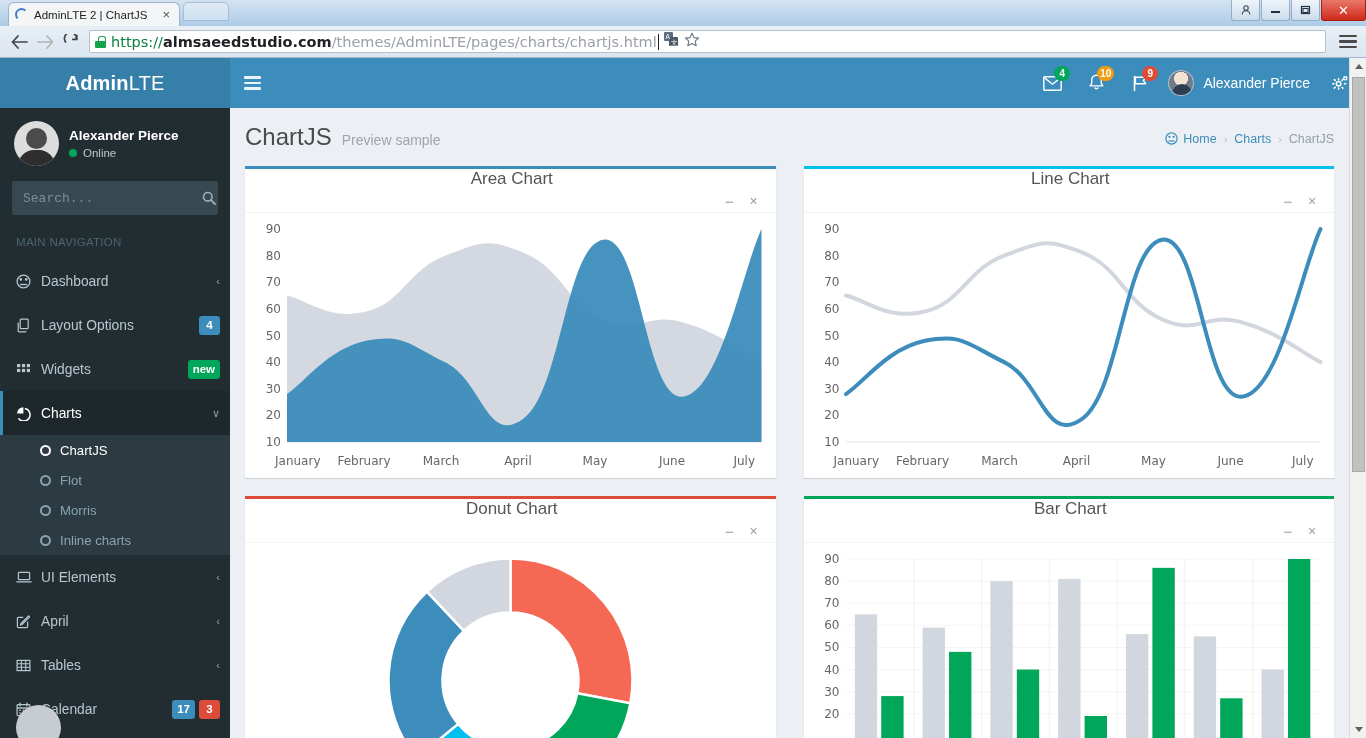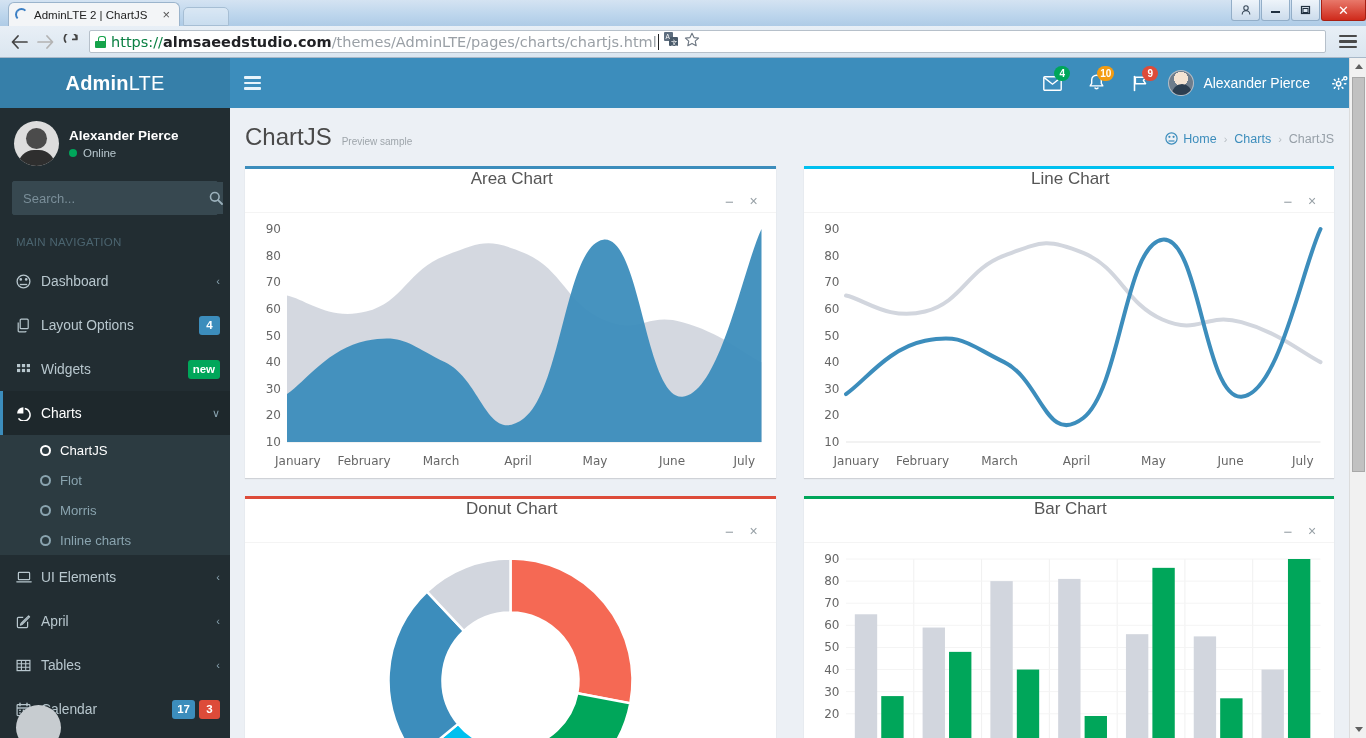--- a/index.html
+++ b/index.html
@@ -7,21 +7,21 @@
     width: 1366px; height: 738px; overflow: hidden;
     font-family: "Liberation Sans", sans-serif;
     background: #ecf0f5;
   }
 
   
   #browser-chrome { width: 1366px; height: 58px; position: relative;
     background: linear-gradient(#cfe0f0, #b9d2e8); }
   #titlebar { height: 26px; position: relative;
     background: linear-gradient(180deg,#d4e3f2 0%, #bcd5ec 60%, #aecbe6 100%); }
-  #tab-strip { position: absolute; left: 8px; top: 2px; display: flex; align-items: flex-end; }
+  #tab-strip { position: absolute; left: 8px; top: 2px; display: flex; }
   .btab { height: 24px; width: 172px; background: #f3f5f7;
     border: 1px solid #9bb4cc; border-bottom: none;
     border-radius: 6px 6px 0 0; display: flex; align-items: center;
     padding: 0 6px; font-size: 11.5px; color: #222; position: relative; }
   .btab-spinner { width: 13px; height: 13px; margin-right: 6px; flex: 0 0 auto;
     border: 2px solid transparent; border-top-color: #3b7fc4; border-left-color:#3b7fc4;
     border-radius: 50%; }
   .btab-title { flex: 1; white-space: nowrap; overflow: hidden; }
   .btab-close { font-size: 13px; color: #555; padding: 0 3px; }
   .btab-new { width: 46px; height: 19px; margin-left: 3px;
@@ -100,21 +100,21 @@
     border-radius:50%; background:#4b4b4b; }
   #user-panel .uav:after { content:""; position:absolute; left:4px; top:29px; width:37px; height:22px;
     border-radius: 16px 16px 0 0; background:#2e2e2e; }
   #user-panel .uinfo p { color: #fff; font-size: 13.5px; font-weight: 700; margin-bottom: 4px; }
   #user-panel .ustatus { color: #b8c7ce; font-size: 11.5px; display: flex; align-items: center; }
   #user-panel .dot { width: 8px; height: 8px; border-radius: 50%; background: #00a65a; margin-right: 6px; }
 
   #sb-search { margin: 2px 12px 10px 12px; height: 34px; background: #374850;
     border: 1px solid #374850; border-radius: 2px; display: flex; align-items: center; }
   #sb-search input { flex: 1; background: transparent; border: none; outline: none;
-    color: #b8c7ce; font-size: 13px; padding: 0 10px; font-family: Liberation Sans, sans-serif; }
+    color: #b8c7ce; font-size: 13px; padding: 0 10px; font-family: Liberation Mono, monospace; }
   #sb-search input::placeholder { color: #7a8e99; }
   #sb-search .sbtn { width: 34px; height: 32px; display: flex; align-items: center; justify-content: center;
     color: #9bb0bb; background: #374850; }
 
   .nav-header { color: #4b646f; font-size: 11.5px; padding: 11px 15px 11px 16px; letter-spacing: .3px; }
   .nav-item { height: 44px; display: flex; align-items: center; padding: 0 10px 0 16px;
     color: #b8c7ce; font-size: 13.8px; position: relative; }
   .nav-item .ni-icon { width: 25px; flex: 0 0 auto; display: flex; align-items: center; color: #b8c7ce; }
   .nav-item .ni-label { flex: 1; }
   .nav-item.active { background: #1e282c; color: #fff; border-left: 3px solid #3c8dbc; padding-left: 13px; }
@@ -135,21 +135,21 @@
     margin-right: 9px; flex: 0 0 auto; }
   .tv-item.active .tv-circ { border-color: #fff; }
   #partial-avatar { position:absolute; left:16px; bottom:-12px; width:45px; height:45px; border-radius:50%;
     background:#c7ccd0; }
 
   
   #content-wrap { position: absolute; left: 230px; top: 50px; right: 17px; bottom: 0;
     background: #ecf0f5; overflow: hidden; }
   #content-header { padding: 15px 15px 0 15px; display: flex; align-items: baseline; }
   #page-title { font-size: 24px; font-weight: 300; color: #4a4a4a; }
-  #page-sub { font-size: 10px; color: #9ea5ab; margin-left: 10px; font-weight: 300; }
+  #page-sub { font-size: 14px; color: #9ea5ab; margin-left: 10px; font-weight: 300; }
   #breadcrumb { margin-left: auto; display: flex; align-items: center; font-size: 12.5px; color: #97a0a8; }
   #breadcrumb .bc-home { color: #3c8dbc; display: flex; align-items: center; }
   #breadcrumb .bc-link { color: #3c8dbc; }
   #breadcrumb .bc-sep { margin: 0 7px; color: #b7bec4; font-size: 11px; }
   #breadcrumb .bc-cur { color: #97a0a8; }
 
   #boxes { padding: 15px 15px 0 15px; display: grid; grid-template-columns: 1fr 1fr; gap: 0 28px; }
   .box { background: #fff; border-top: 3px solid #3c8dbc; margin-bottom: 18px;
     box-shadow: 0 1px 1px rgba(0,0,0,.12); position: relative; }
   .box.c-blue   { border-top-color: #3c8dbc; }

